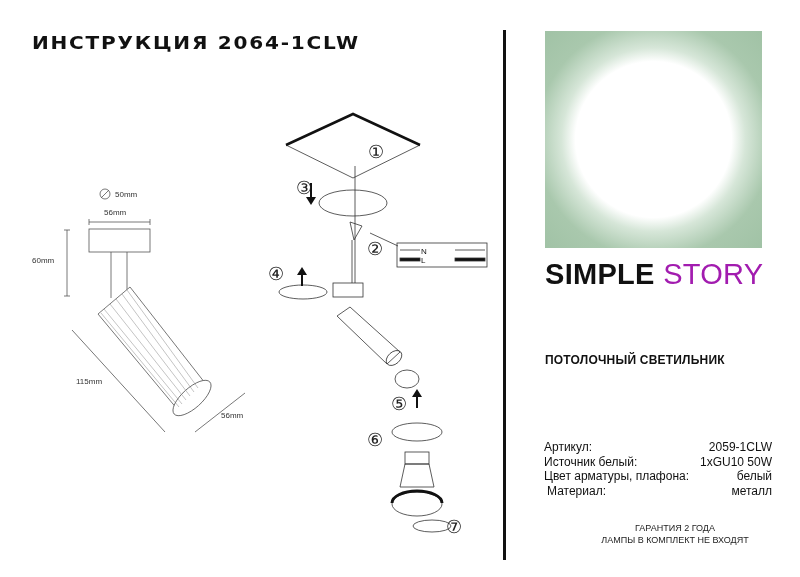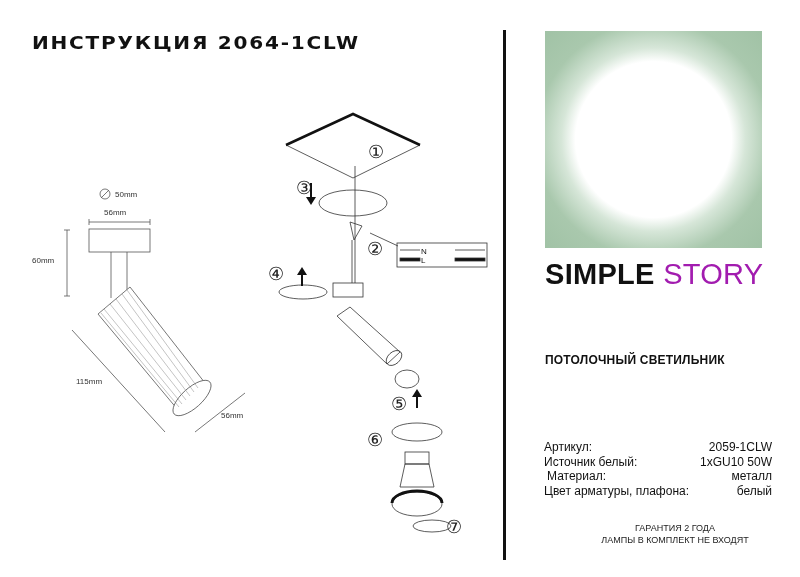--- a/index.html
+++ b/index.html
@@ -113,25 +113,25 @@
 <div class="abs specs">
   <div class="spec-row">
       <span>Артикул:</span>
       <span>2059-1CLW</span>
     </div>
   <div class="spec-row">
       <span>Источник белый:</span>
       <span>1xGU10 50W</span>
     </div>
   <div class="spec-row">
+      <span>Цвет арматуры, плафона:</span>
+      <span>белый</span>
+    </div>
+  <div class="spec-row">
       <span style="padding-left:3px">Материал:</span>
       <span>металл</span>
-    </div>
-  <div class="spec-row">
-      <span>Цвет арматуры, плафона:</span>
-      <span>белый</span>
     </div>
 </div>
 
 <div class="abs footer">
   <div>ГАРАНТИЯ 2 ГОДА</div>
   <div>ЛАМПЫ В КОМПЛЕКТ НЕ ВХОДЯТ</div>
 </div>
 
 </body></html>

